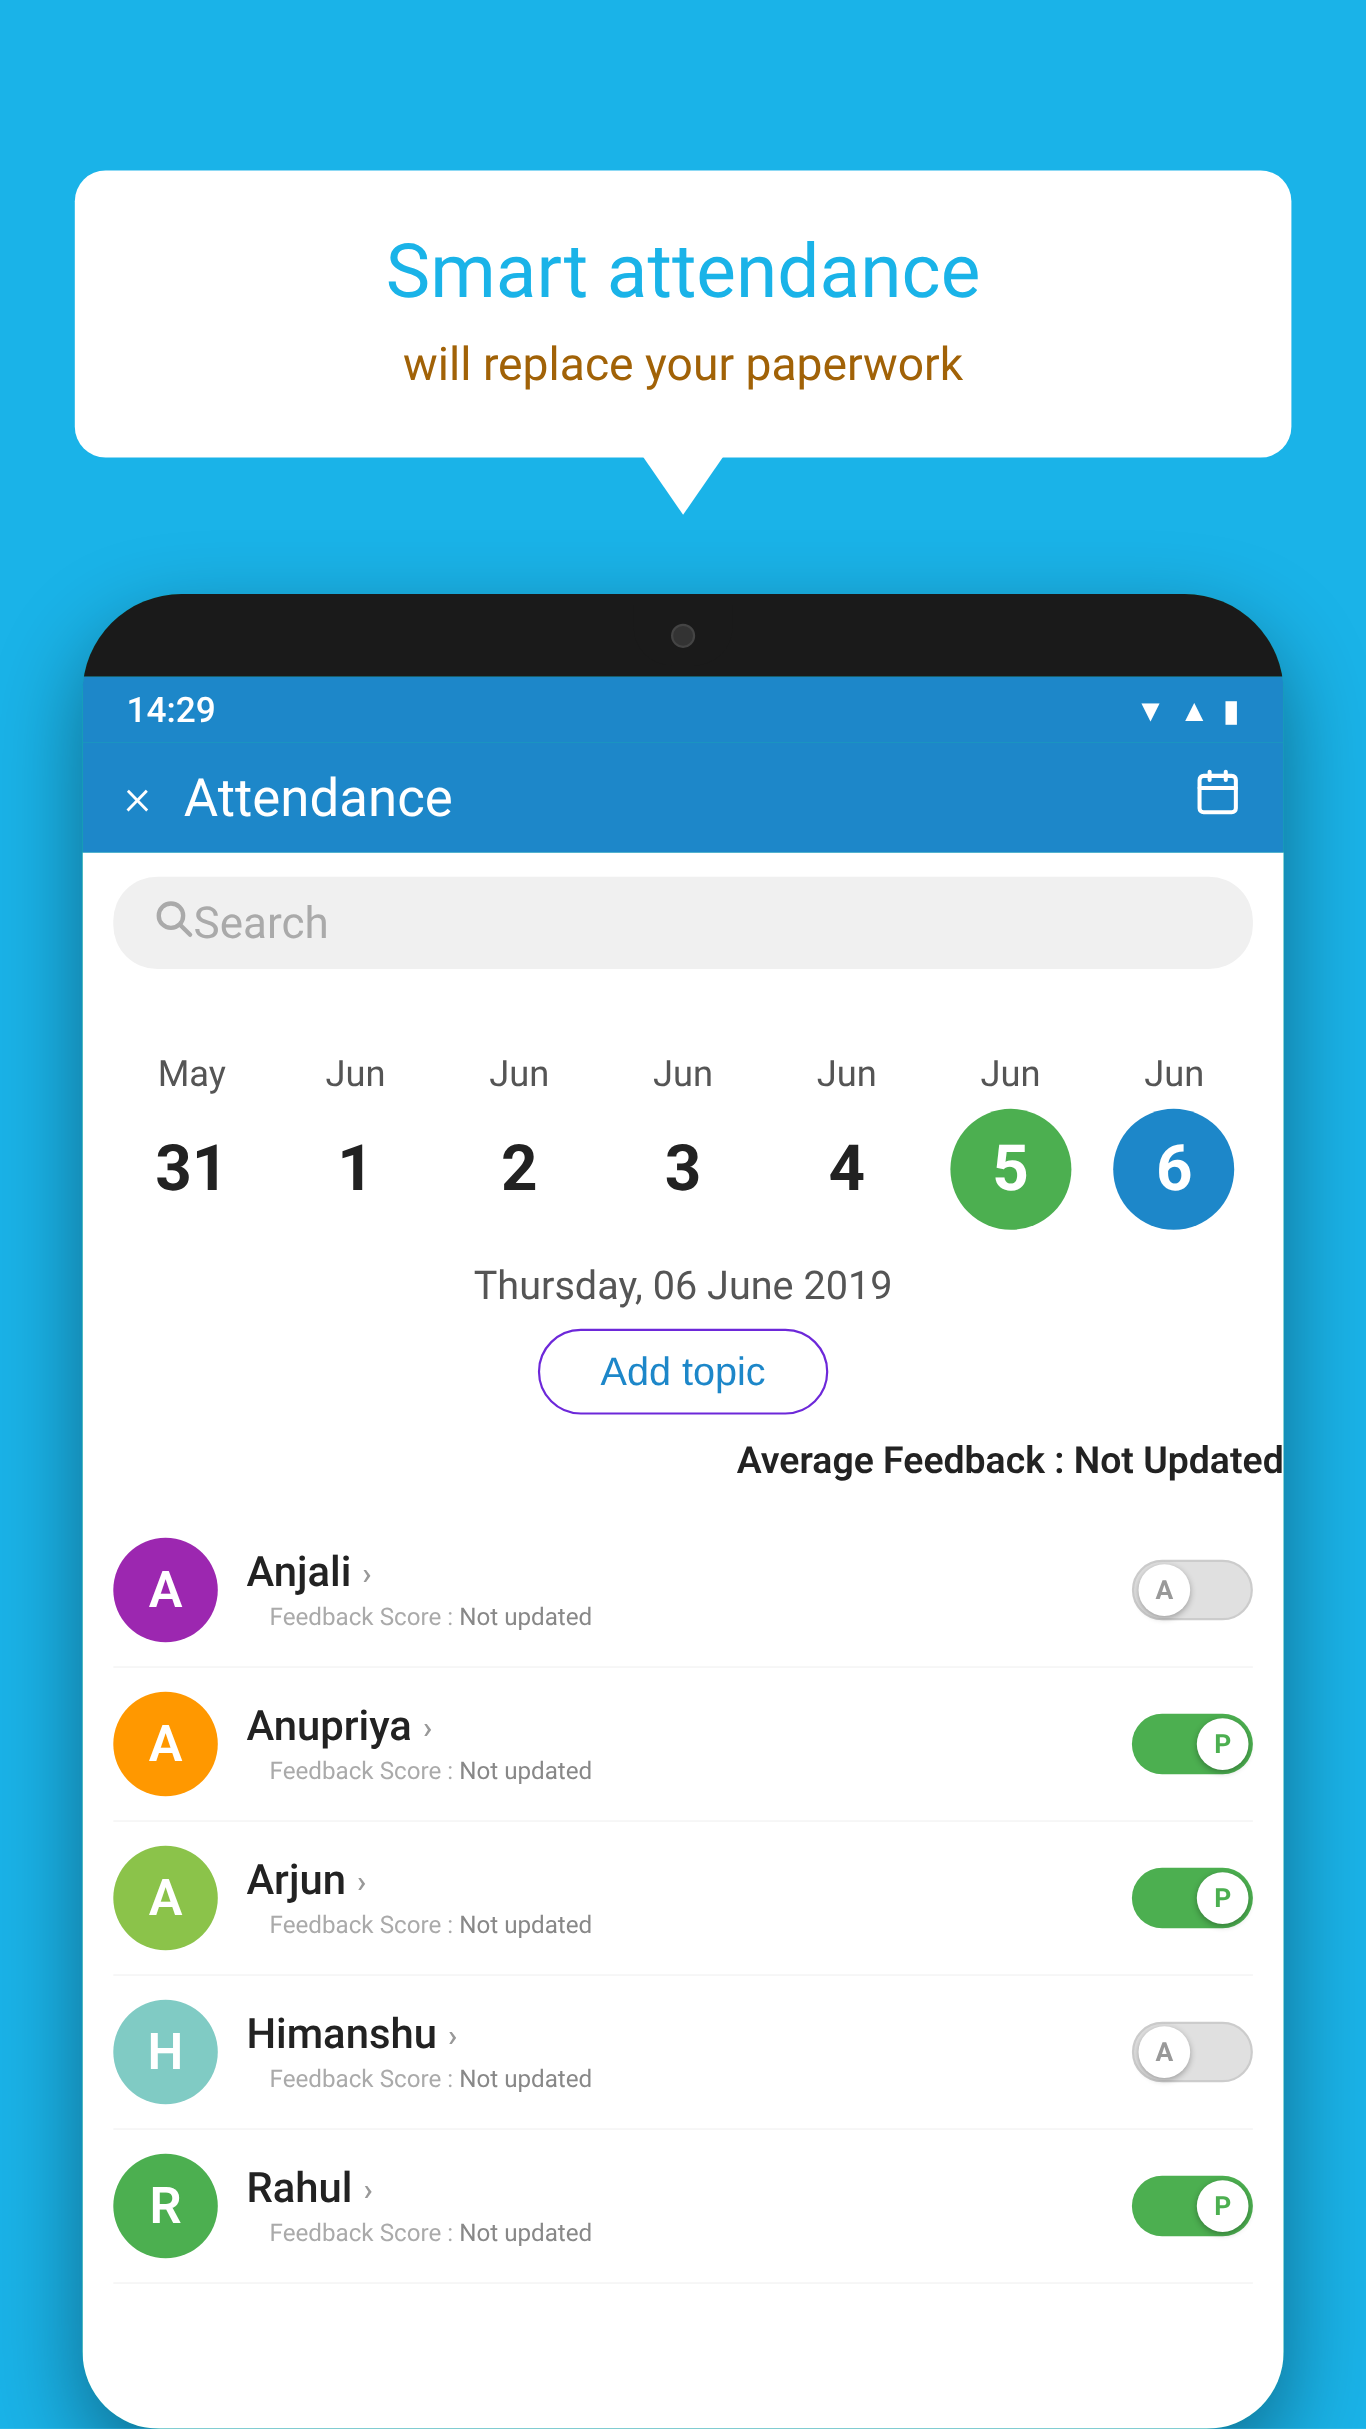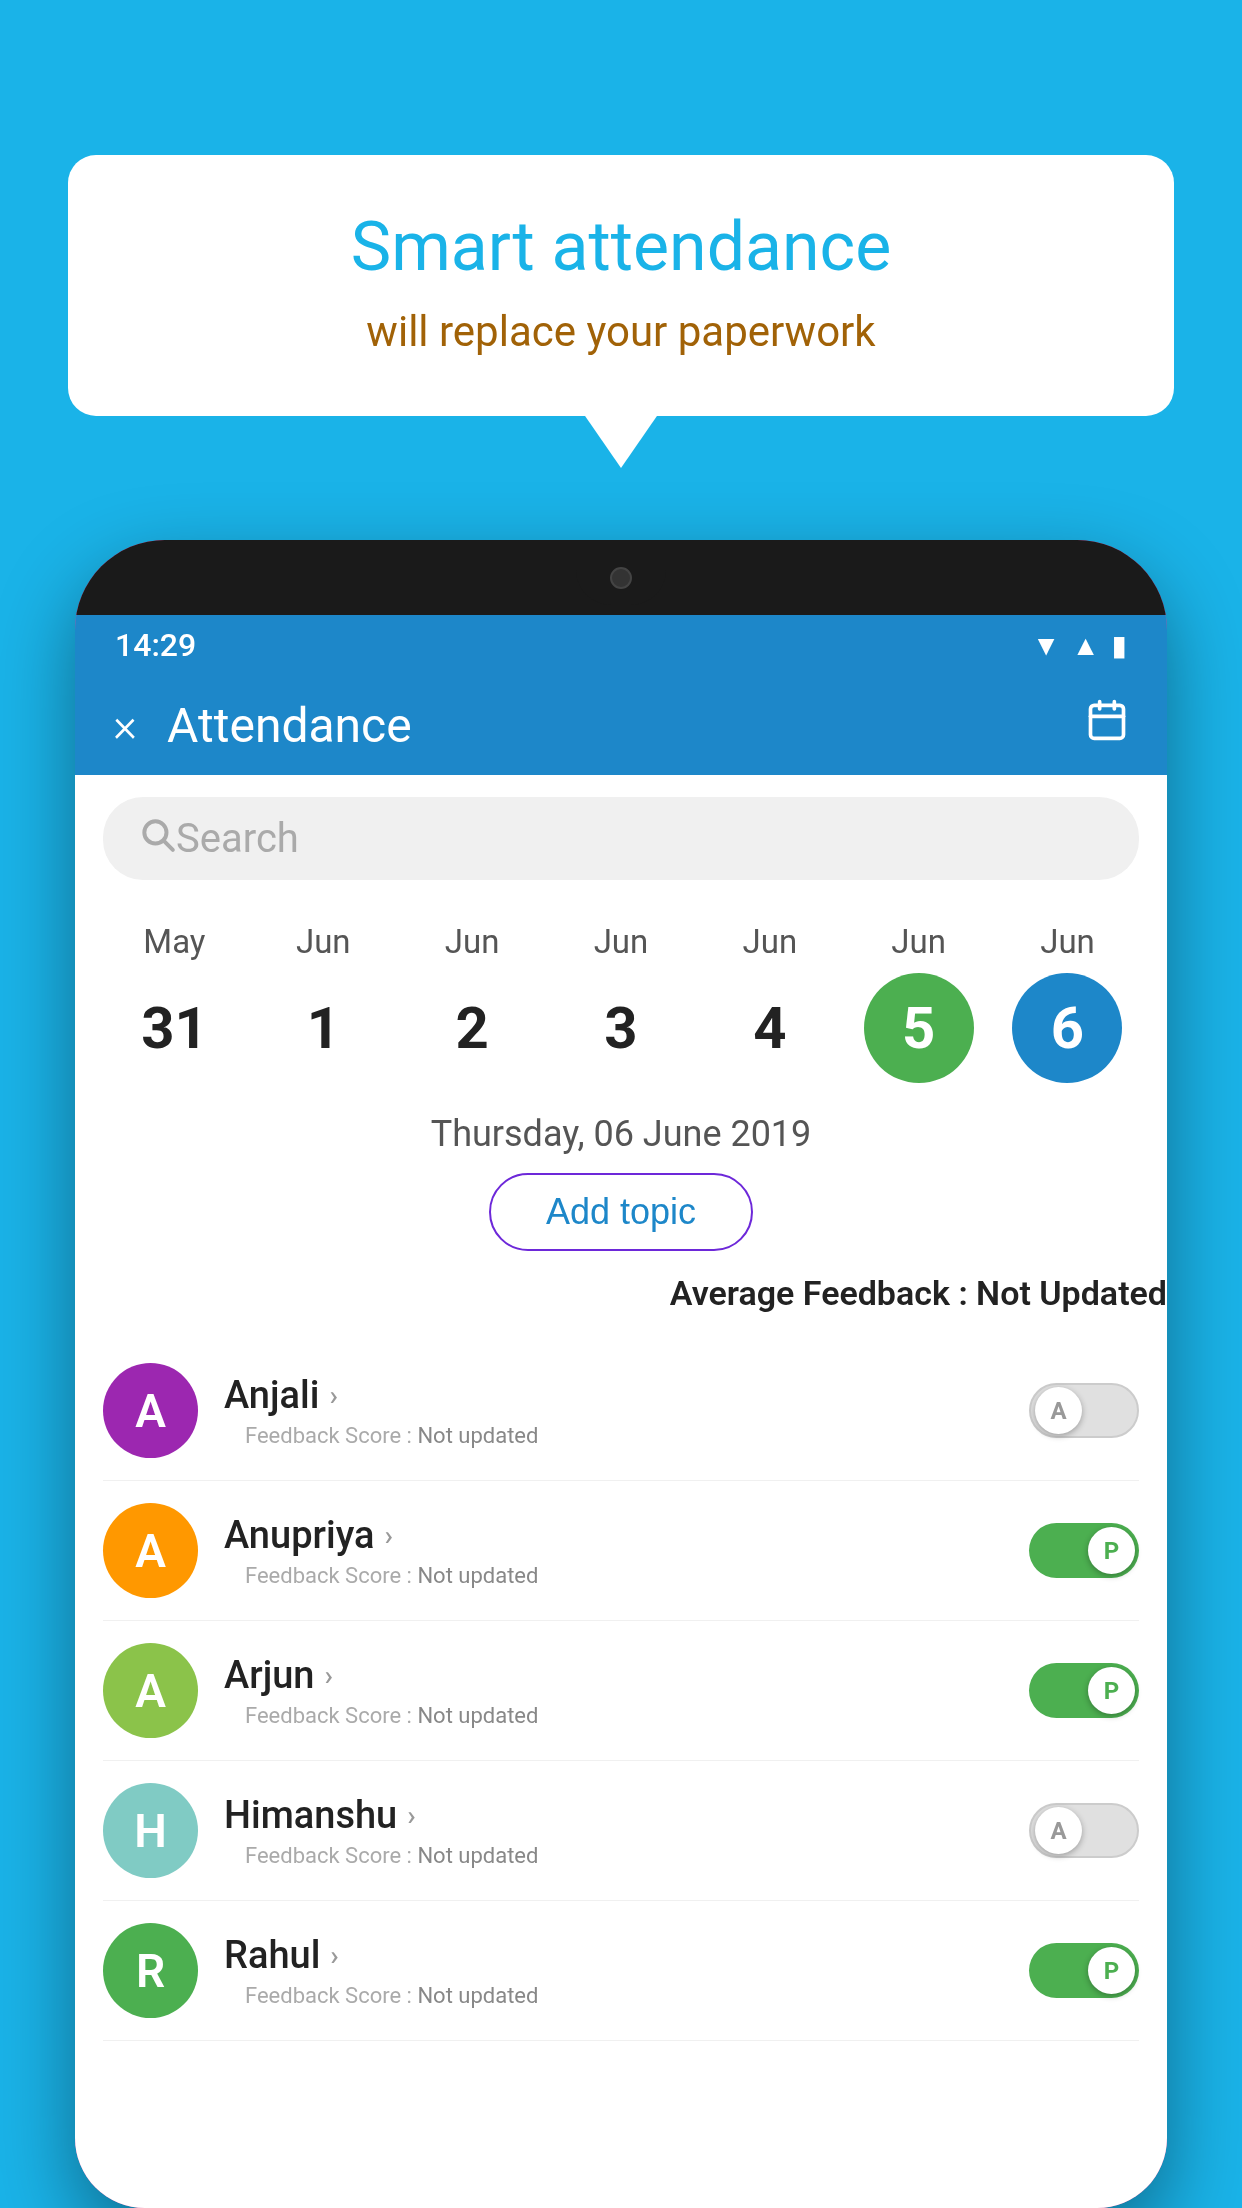--- a/index.html
+++ b/index.html
@@ -49,21 +49,21 @@
       font-weight: 400;
     }
 
     
     .phone-frame {
       position: absolute;
       top: 540px;
       left: 75px;
       right: 75px;
       bottom: 0px;
-      background: #ec4899;
+      background: #14b8a6;
       border-radius: 90px 90px 70px 70px;
       padding: 12px;
       overflow: hidden;
       box-shadow: 0 30px 80px rgba(0,0,0,0.4);
     }
 
     
     .phone-notch {
       position: absolute;
       top: 0;
@@ -184,20 +184,21 @@
       display: flex;
       justify-content: space-around;
       padding: 20px 25px 0;
     }
     .date-col {
       display: flex;
       flex-direction: column;
       align-items: center;
       gap: 12px;
       width: 120px;
+      margin-top: 34px;
     }
     .date-month {
       font-size: 33px;
       color: #555;
       font-weight: 400;
     }
     .date-num {
       font-size: 58px;
       font-weight: 700;
       color: #222;

